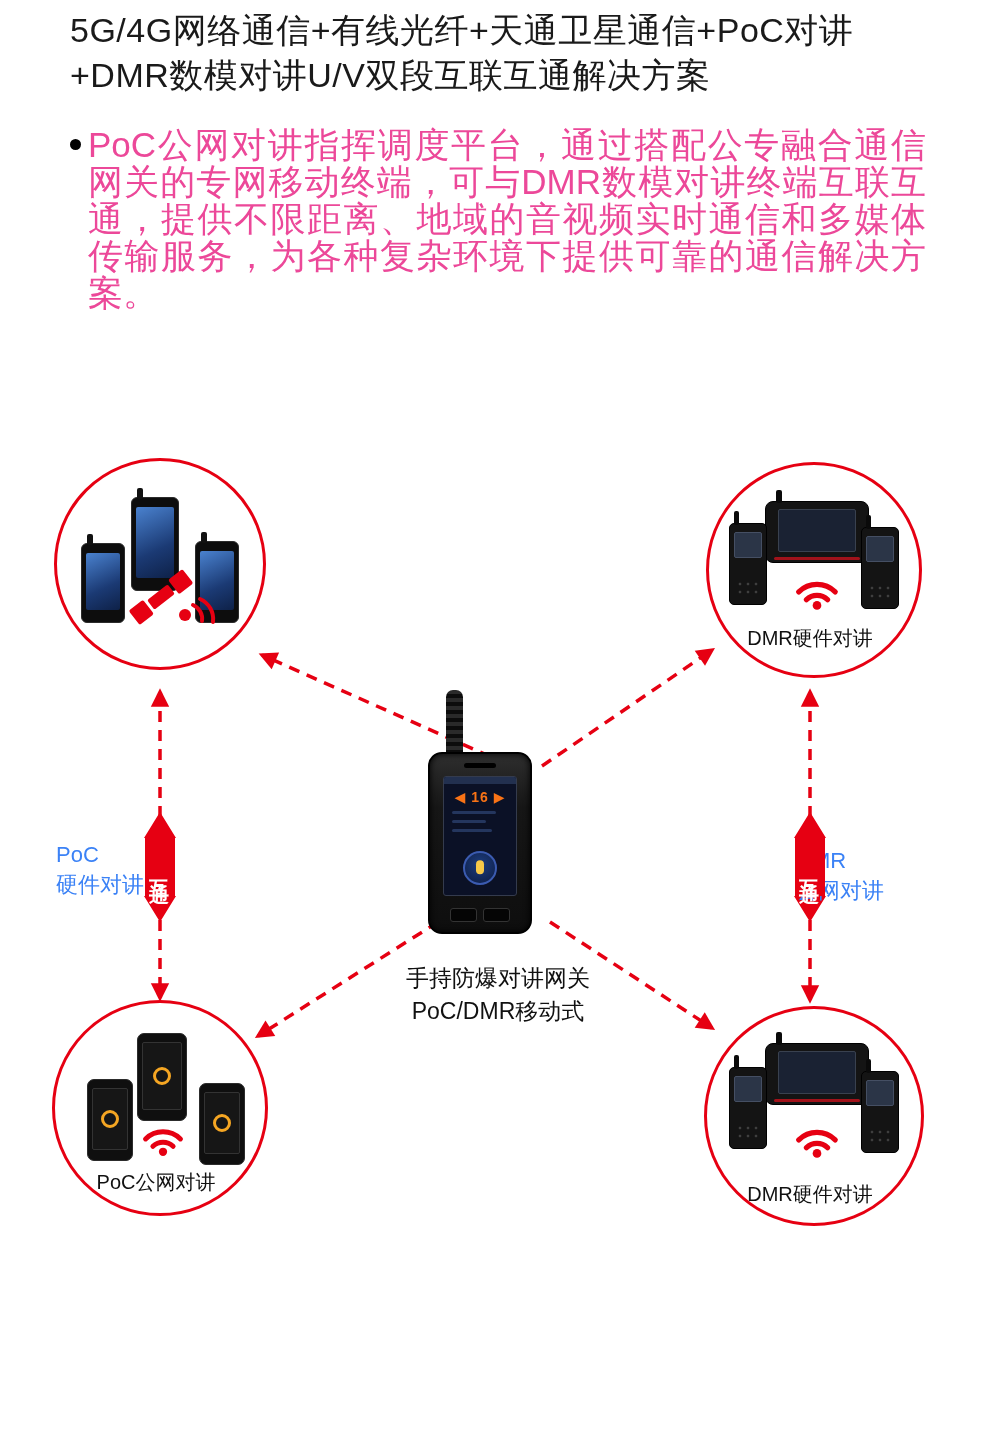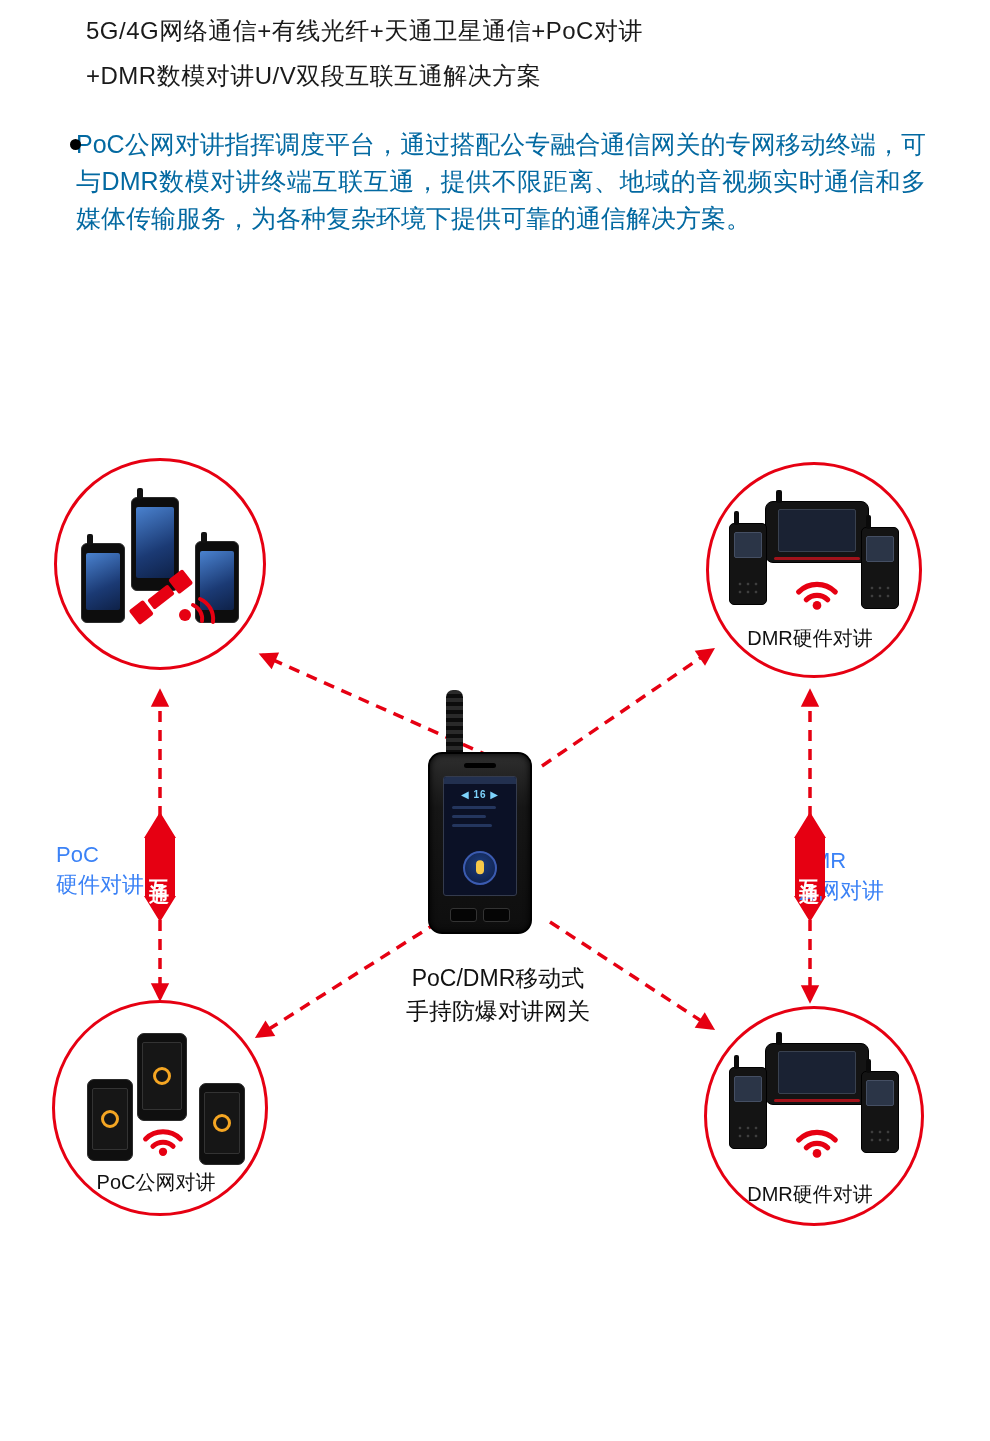--- a/index.html
+++ b/index.html
@@ -1,24 +1,24 @@
 <!DOCTYPE html>
 <html><head>
 <meta charset="utf-8">
 <style>
   * { box-sizing: border-box; margin: 0; padding: 0; }
   html,body { background:#fff; }
   body { font-family: "Liberation Sans", "DejaVu Sans", sans-serif; }
   .page { position:relative; width:990px; height:1441px; background:#ffffff; overflow:hidden; }
 
   
-  .title { position:absolute; left:86px; top:8px; font-size:24px; line-height:45px; font-weight:500; color:#1a1a1a; letter-spacing:0.5px; }
+  .title { position:absolute; left:70px; top:8px; font-size:34px; line-height:45px; font-weight:500; color:#1a1a1a; letter-spacing:0.5px; }
   .desc-wrap { position:absolute; left:68px; top:126px; width:858px; }
   .bullet { position:absolute; left:2px; top:13px; width:11px; height:11px; border-radius:50%; background:#000; }
-  .desc { margin-left:8px; font-size:25px; line-height:37px; color:#0369a1; text-align:justify; }
+  .desc { margin-left:20px; font-size:35px; line-height:37px; color:#ec4899; text-align:justify; }
 
   
   .node-circle { position:absolute; border:3px solid #e60012; border-radius:50%; background:#fff; }
   .node-tl { left:54px;  top:458px;  width:212px; height:212px; }
   .node-tr { left:706px; top:462px;  width:216px; height:216px; }
   .node-bl { left:52px;  top:1000px; width:216px; height:216px; }
   .node-br { left:704px; top:1006px; width:220px; height:220px; }
   .node-label { position:absolute; left:0; right:8px; text-align:center; font-size:20px; color:#111; }
 
   
@@ -51,21 +51,21 @@
   
   .gateway { position:absolute; left:428px; top:690px; width:104px; height:250px; }
   .gw-antenna { position:absolute; left:18px; top:0; width:17px; height:70px; border-radius:7px 7px 2px 2px;
                 background:repeating-linear-gradient(180deg,#2a2a2a 0 4px,#0c0c0c 4px 8px); }
   .gw-body { position:absolute; left:0; top:62px; width:104px; height:182px; border-radius:14px;
              background:linear-gradient(180deg,#2e2e2e 0%, #161616 30%, #0e0e0e 100%);
              border:2px solid #000; box-shadow:inset 0 0 6px #000; }
   .gw-ear { position:absolute; left:50%; top:9px; width:32px; height:5px; background:#000; border-radius:3px; transform:translateX(-50%); }
   .gw-screen { position:absolute; left:13px; top:22px; width:74px; height:120px; background:#0b1126; border:1px solid #343b4d; border-radius:3px; overflow:hidden; }
   .gw-sbar { height:7px; background:#22304f; }
-  .gw-nav { margin-top:5px; text-align:center; font-size:10px; font-weight:700; color:#7dd3fc; letter-spacing:1px; }
+  .gw-nav { margin-top:5px; text-align:center; font-size:14px; font-weight:700; color:#f97316; letter-spacing:1px; }
   .gw-ln { height:3px; background:#24365e; margin:6px 8px 0; border-radius:2px; }
   .gw-ln.l1 { width:44px; } .gw-ln.l2 { width:34px; } .gw-ln.l3 { width:40px; }
   .gw-mic { position:absolute; left:50%; bottom:10px; width:34px; height:34px; transform:translateX(-50%);
             border-radius:50%; border:2px solid #3b5bb0; background:radial-gradient(circle at 50% 38%, #1d3d7e, #0d1c42); }
   .gw-mic::after { content:""; position:absolute; left:50%; top:50%; width:8px; height:14px; transform:translate(-50%,-55%);
                    background:#f7c948; border-radius:4px; }
   .gw-keys { position:absolute; left:20px; right:20px; bottom:10px; height:14px; display:flex; gap:6px; }
   .gw-key { flex:1; background:#050505; border:1px solid #333; border-radius:3px; }
 
   .gateway-label { position:absolute; left:378px; top:962px; width:240px; text-align:center; font-size:23px; line-height:33px; color:#111; }
@@ -208,22 +208,22 @@
         <div class="gw-mic"></div>
       </div>
       <div class="gw-keys">
         <div class="gw-key"></div>
         <div class="gw-key"></div>
       </div>
     </div>
   </div>
 
   <div class="gateway-label">
+    <div>手持防爆对讲网关</div>
     <div>PoC/DMR移动式</div>
-    <div>手持防爆对讲网关</div>
   </div>
 
   <div class="link-label link-left">
     <div>PoC</div>
     <div>硬件对讲</div>
   </div>
   <div class="badge badge-left">互通</div>
 
   <div class="link-label link-right">
     <div>DMR</div>

